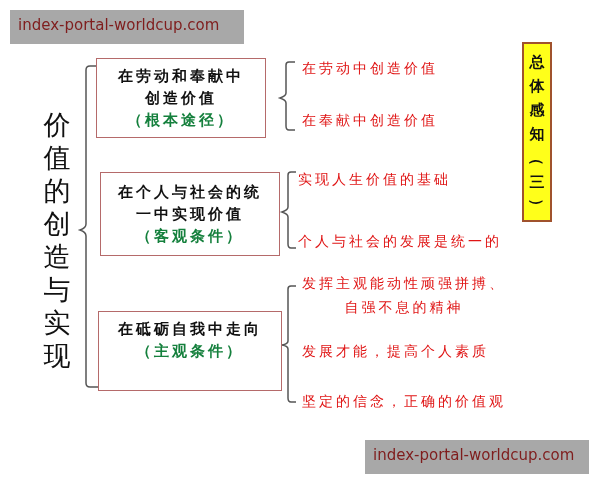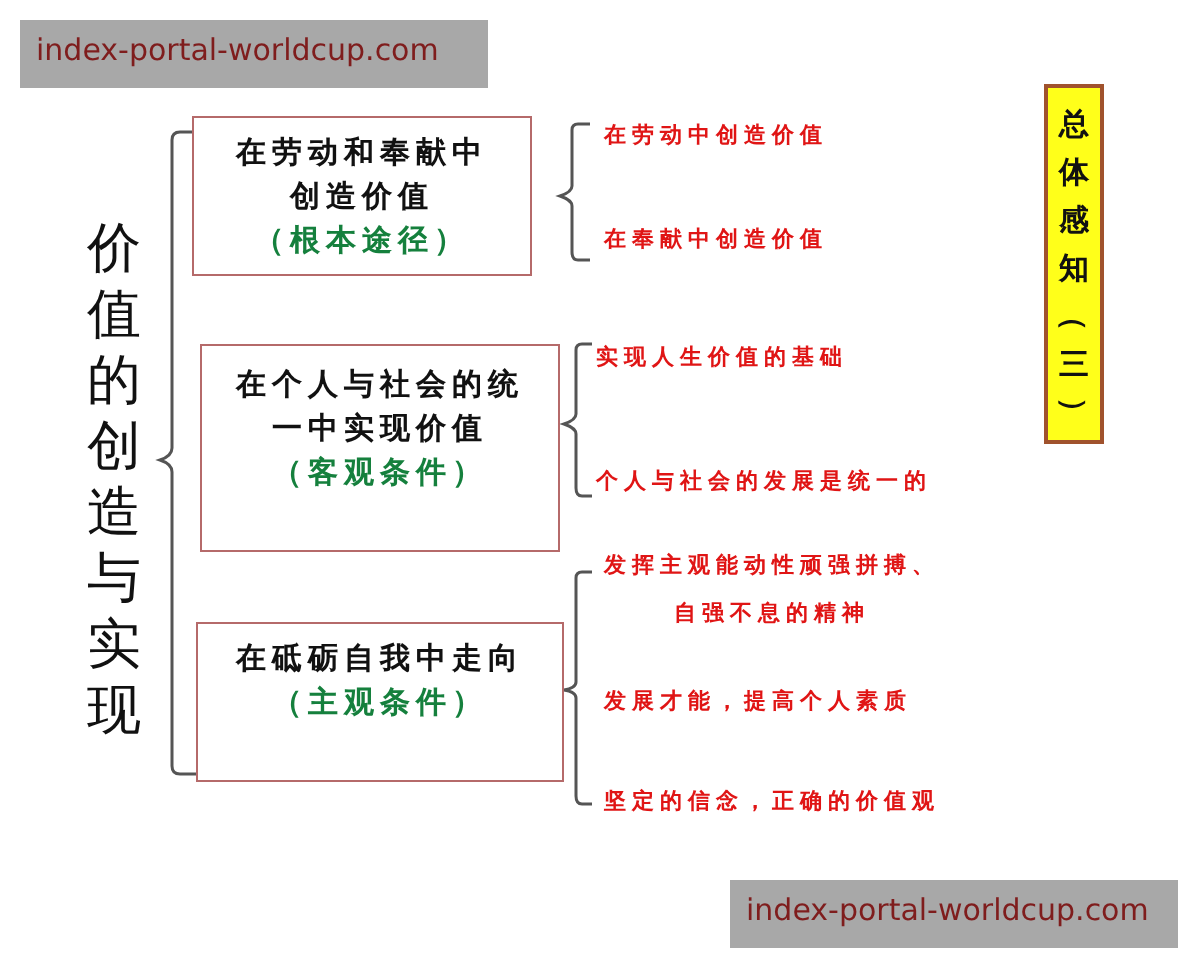--- a/index.html
+++ b/index.html
@@ -24,26 +24,26 @@
   .main-title span { display: block; }
 
   .node {
     position: absolute; border: 1.5px solid #b56a6a; background: #fff;
     text-align: center; font-family: "DejaVu Serif", serif;
     font-weight: bold; box-sizing: border-box;
   }
   .node .line { display: block; font-size: 15px; line-height: 22px; color: #111; letter-spacing: 3px; }
   .node .tag { display: block; font-size: 15px; line-height: 22px; color: #15803d; letter-spacing: 3px; }
   .n1 { left: 96px; top: 58px; width: 170px; height: 80px; padding-top: 6px; }
-  .n2 { left: 100px; top: 172px; width: 180px; height: 104px; padding-top: 8px; }
+  .n2 { left: 100px; top: 172px; width: 180px; height: 84px; padding-top: 8px; }
   .n3 { left: 98px; top: 311px; width: 184px; height: 80px; padding-top: 6px; }
 
   .leaf {
     position: absolute; color: #e01515; font-family: "DejaVu Serif", serif;
-    font-weight: bold; font-size: 11px; letter-spacing: 3px; white-space: nowrap;
+    font-weight: normal; font-size: 14px; letter-spacing: 3px; white-space: nowrap;
   }
   .leaf.multi { line-height: 24px; text-align: center; }
 
   .summary {
     position: absolute; left: 522px; top: 42px; width: 30px; height: 180px;
     background: #ffff1a; border: 2px solid #a0522d; box-sizing: border-box;
     text-align: center; font-family: "DejaVu Serif", serif; font-weight: bold;
     font-size: 15px; color: #111;
   }
   .summary span { display: block; line-height: 24px; }

